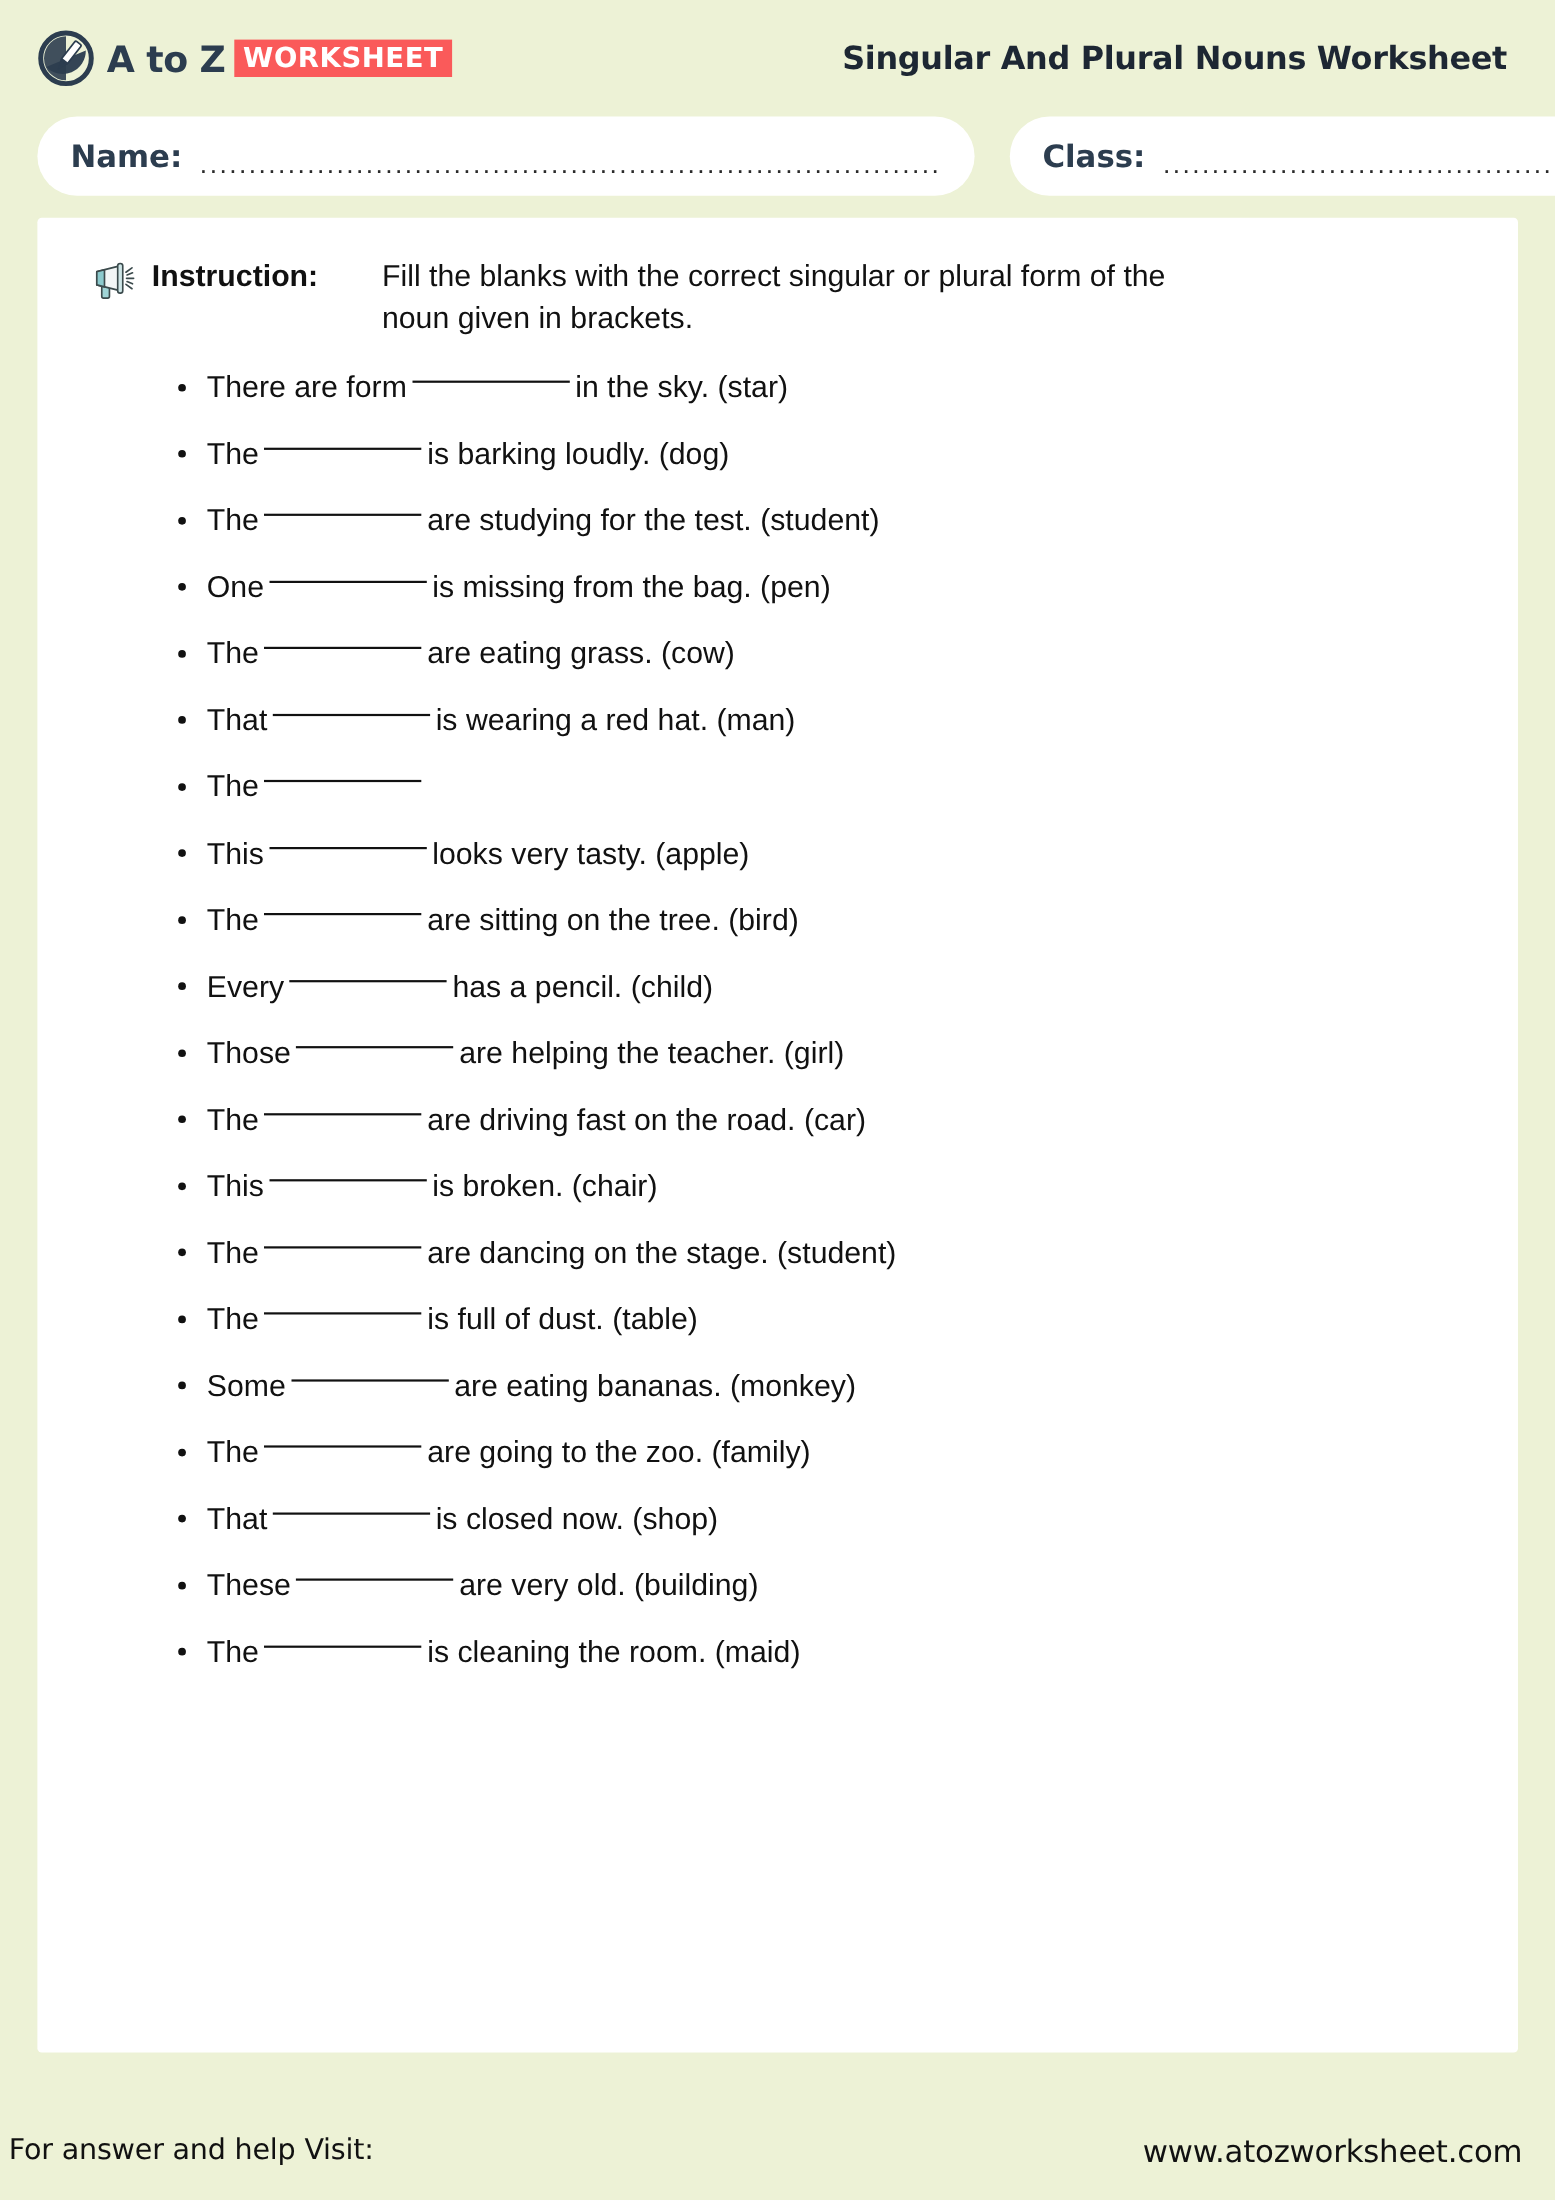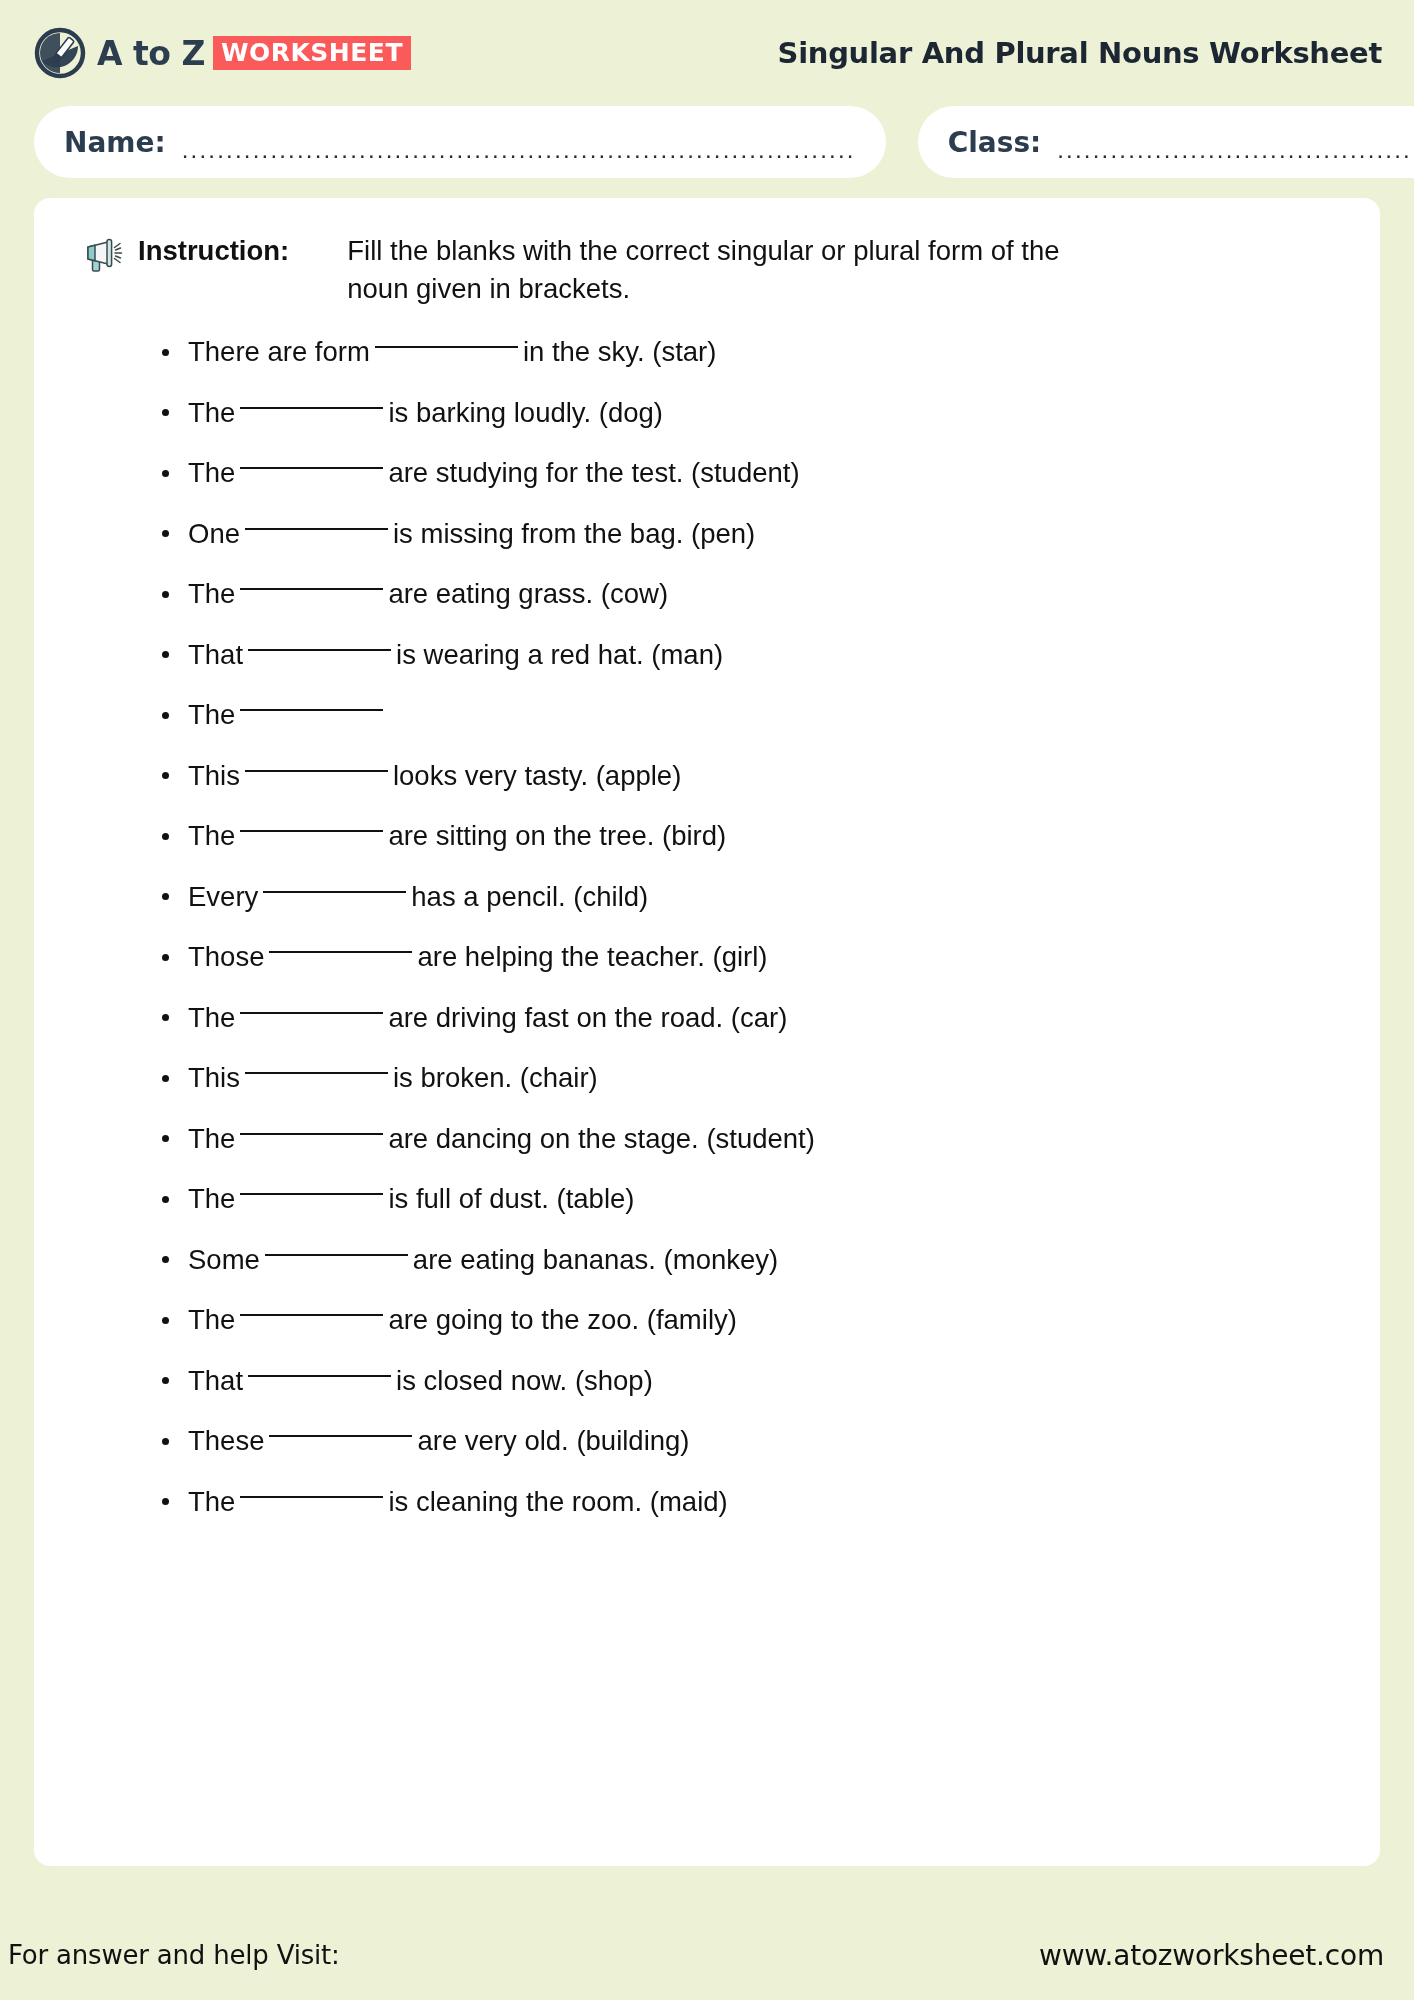--- a/index.html
+++ b/index.html
@@ -15,21 +15,21 @@
     position: relative;
     overflow: hidden;
   }
 
   
   .page-header {
     height: 106px;
     display: flex;
     align-items: center;
     justify-content: space-between;
-    padding: 0 32px 0 34px;
+    padding: 0 44px 0 34px;
   }
 
   .brand {
     display: flex;
     align-items: center;
     gap: 11px;
   }
 
   .brand-mark {
     width: 52px;
@@ -110,21 +110,21 @@
     color: #2a2a2a;
     overflow: hidden;
     white-space: nowrap;
     position: relative;
     top: 8px;
   }
 
   
   .worksheet-card {
     background: #ffffff;
-    border-radius: 16px;
+    border-radius: 4px;
     margin: 14px 34px 0 34px;
     height: 1668px;
     padding: 34px 40px 20px 28px;
     overflow: hidden;
   }
 
   .instruction-row {
     display: flex;
     align-items: flex-start;
     gap: 12px;

